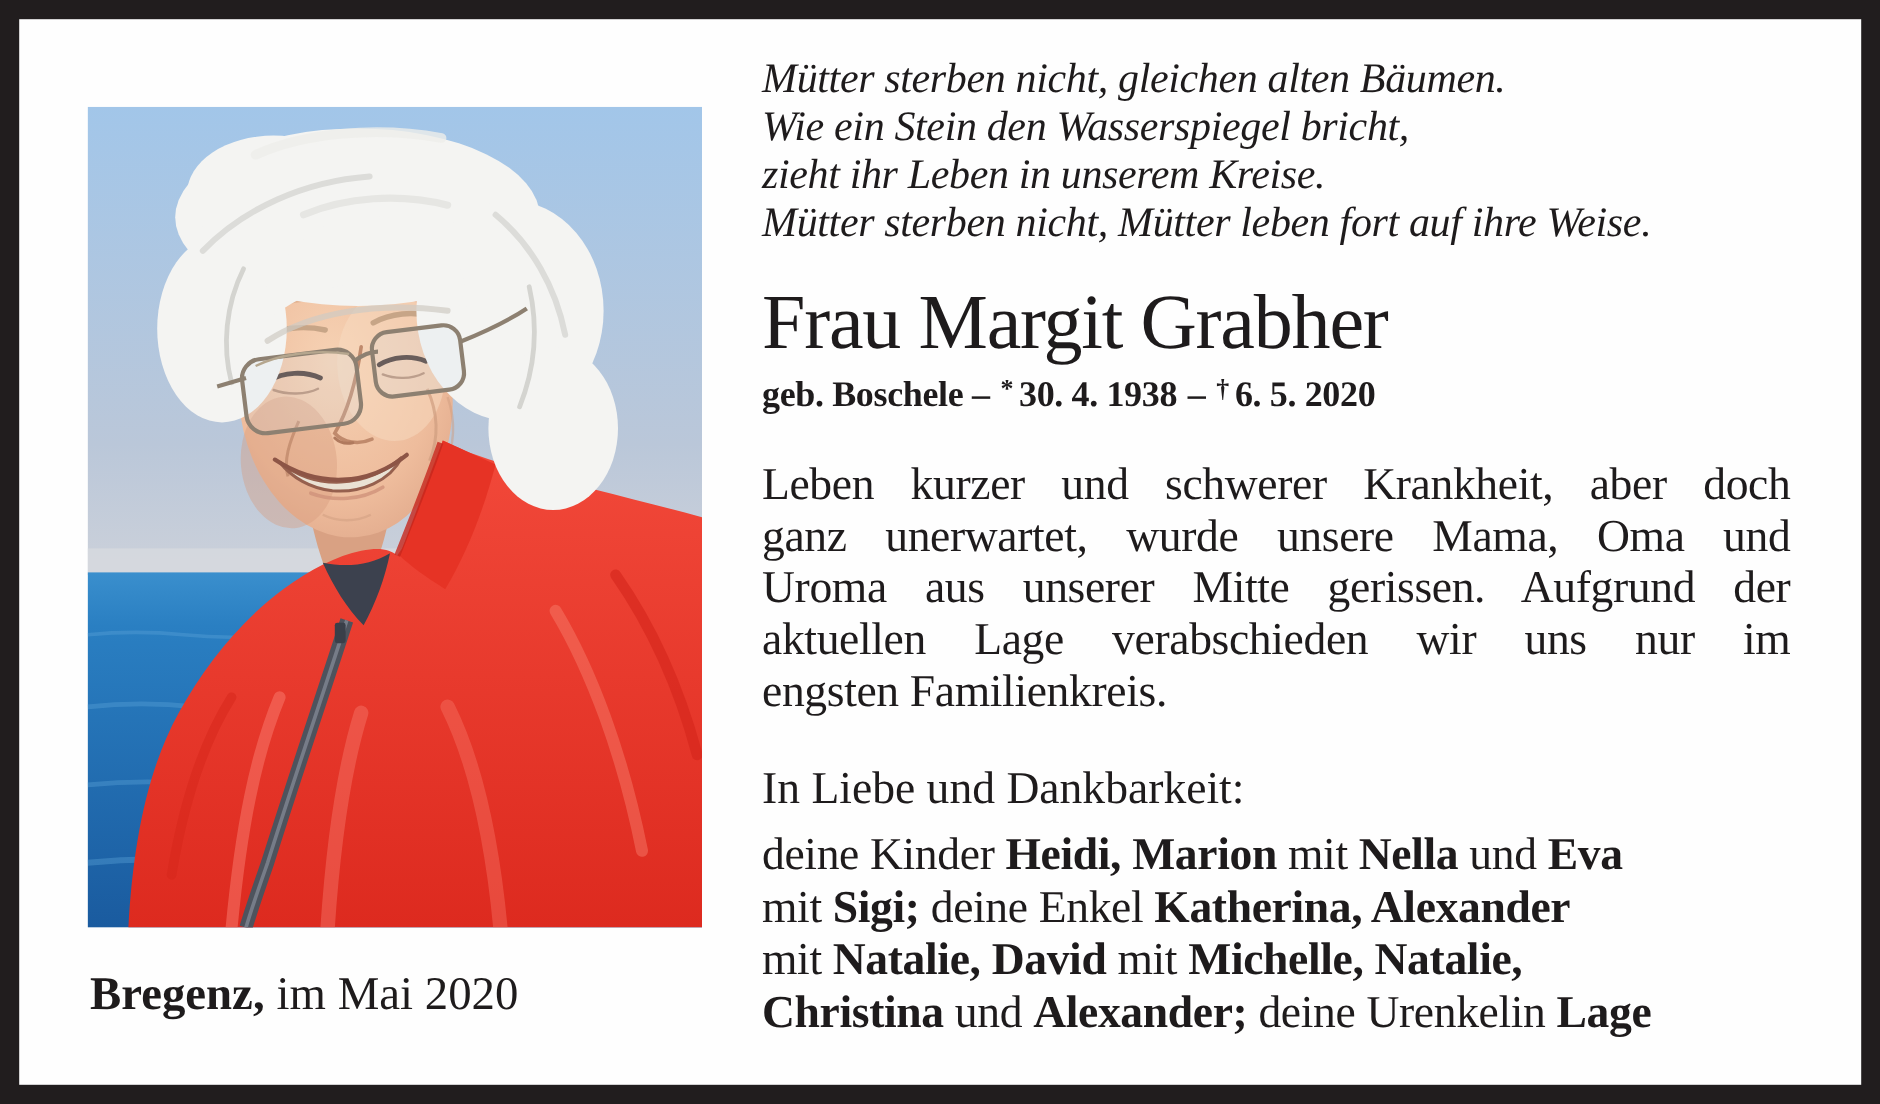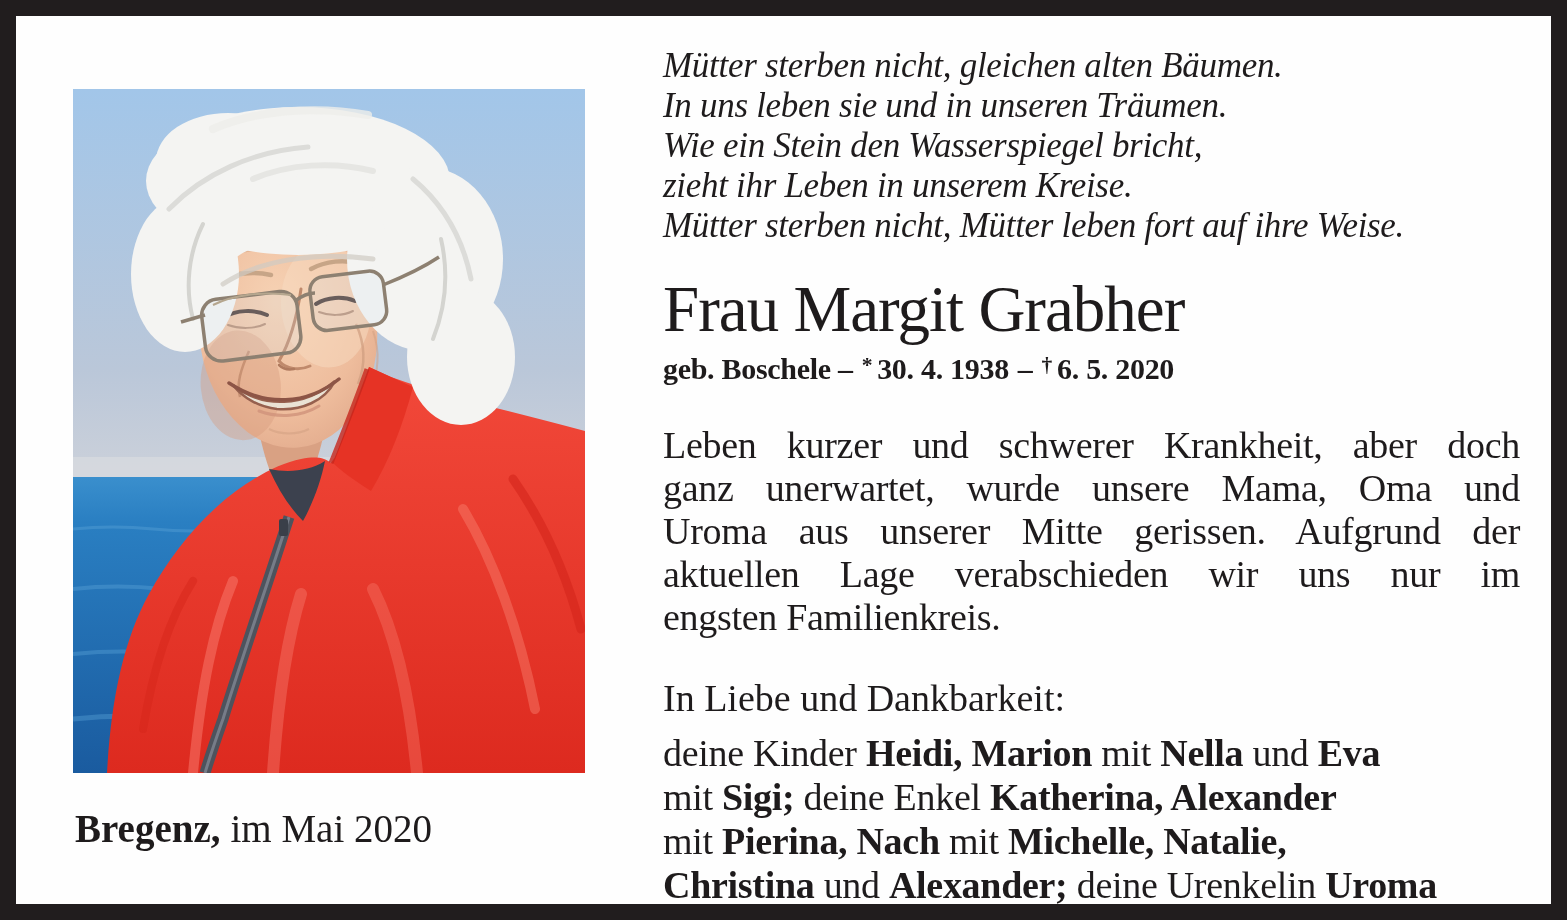--- a/index.html
+++ b/index.html
@@ -4,21 +4,21 @@
 <style>
   html,body{margin:0;padding:0;background:#ffffff;}
   .stage{position:relative;width:1567px;height:920px;background:#fefefe;overflow:hidden;
          font-family:"Liberation Serif","DejaVu Serif",serif;color:#1e1b1c;}
   .frame{position:absolute;inset:0;border:16px solid #211d1e;pointer-events:none;z-index:5;}
   .photo{position:absolute;left:73px;top:89px;width:512px;height:684px;}
   .photo svg{display:block;}
   .place-date{position:absolute;left:75px;top:806px;font-size:39px;line-height:46px;white-space:nowrap;}
   .place-date .place{font-weight:bold;}
   .place-date .rest{margin-left:10px;}
-  .col{position:absolute;left:663px;top:46px;width:857px;}
+  .col{position:absolute;left:635px;top:46px;width:857px;}
   .poem{font-style:italic;font-size:35px;line-height:40px;letter-spacing:-0.3px;}
   .title{font-size:65px;line-height:66px;font-weight:normal;letter-spacing:-1px;margin:30px 0 4px 0;font-family:Liberation Serif, serif;}
   .dates{font-size:30px;line-height:46px;font-weight:bold;white-space:nowrap;letter-spacing:-0.3px;}
   .dates .seg{margin-right:9px;}
   .dates .sym{font-size:0.72em;position:relative;top:-0.34em;margin-right:5px;}
   .dates .seg:last-child{margin-right:0;}
   .bodytext{margin-top:29px;font-size:38px;line-height:43px;letter-spacing:-0.3px;}
   .bodytext .jline{text-align:justify;text-align-last:justify;}
   .bodytext .jline.last{text-align-last:left;}
   .closing{margin-top:37px;font-size:38px;line-height:44px;}
@@ -163,21 +163,20 @@
     </svg>
   </div>
 
   <div class="place-date">
     <span class="place">Bregenz,</span><span class="rest">im Mai 2020</span>
   </div>
 
   <div class="col">
     <div class="poem">
         <div>Mütter sterben nicht, gleichen alten Bäumen.</div>
-        <div>In uns leben sie und in unseren Träumen.</div>
         <div>Wie ein Stein den Wasserspiegel bricht,</div>
         <div>zieht ihr Leben in unserem Kreise.</div>
         <div>Mütter sterben nicht, Mütter leben fort auf ihre Weise.</div>
       </div>
 
     <h1 class="title">Frau Margit Grabher</h1>
 
     <div class="dates">
       <span class="seg">geb. Boschele –</span><span class="sym">*</span><span class="seg">30. 4. 1938</span><span class="seg">–</span><span class="sym">†</span><span class="seg">6. 5. 2020</span>
     </div>
@@ -188,17 +187,17 @@
         <div class="jline">Uroma aus unserer Mitte gerissen. Aufgrund der</div>
         <div class="jline">aktuellen Lage verabschieden wir uns nur im</div>
         <div class="jline last">engsten Familienkreis.</div>
       </div>
 
     <div class="closing">In Liebe und Dankbarkeit:</div>
 
     <div class="family">
         <div><span>deine Kinder </span><span class="bold">Heidi, Marion</span><span> mit </span><span class="bold">Nella</span><span> und </span><span class="bold">Eva</span></div>
         <div><span>mit </span><span class="bold">Sigi;</span><span> deine Enkel </span><span class="bold">Katherina, Alexander</span></div>
-        <div><span>mit </span><span class="bold">Pierina, Nach</span><span> mit </span><span class="bold">Michelle, Natalie,</span></div>
-        <div><span class="bold">Christina</span><span> und </span><span class="bold">Alexander;</span><span> deine Urenkelin </span><span class="bold">Uroma</span></div>
+        <div><span>mit </span><span class="bold">Natalie, David</span><span> mit </span><span class="bold">Michelle, Natalie,</span></div>
+        <div><span class="bold">Christina</span><span> und </span><span class="bold">Alexander;</span><span> deine Urenkelin </span><span class="bold">Lage</span></div>
       </div>
   </div>
 </div>
 
 </body></html>

